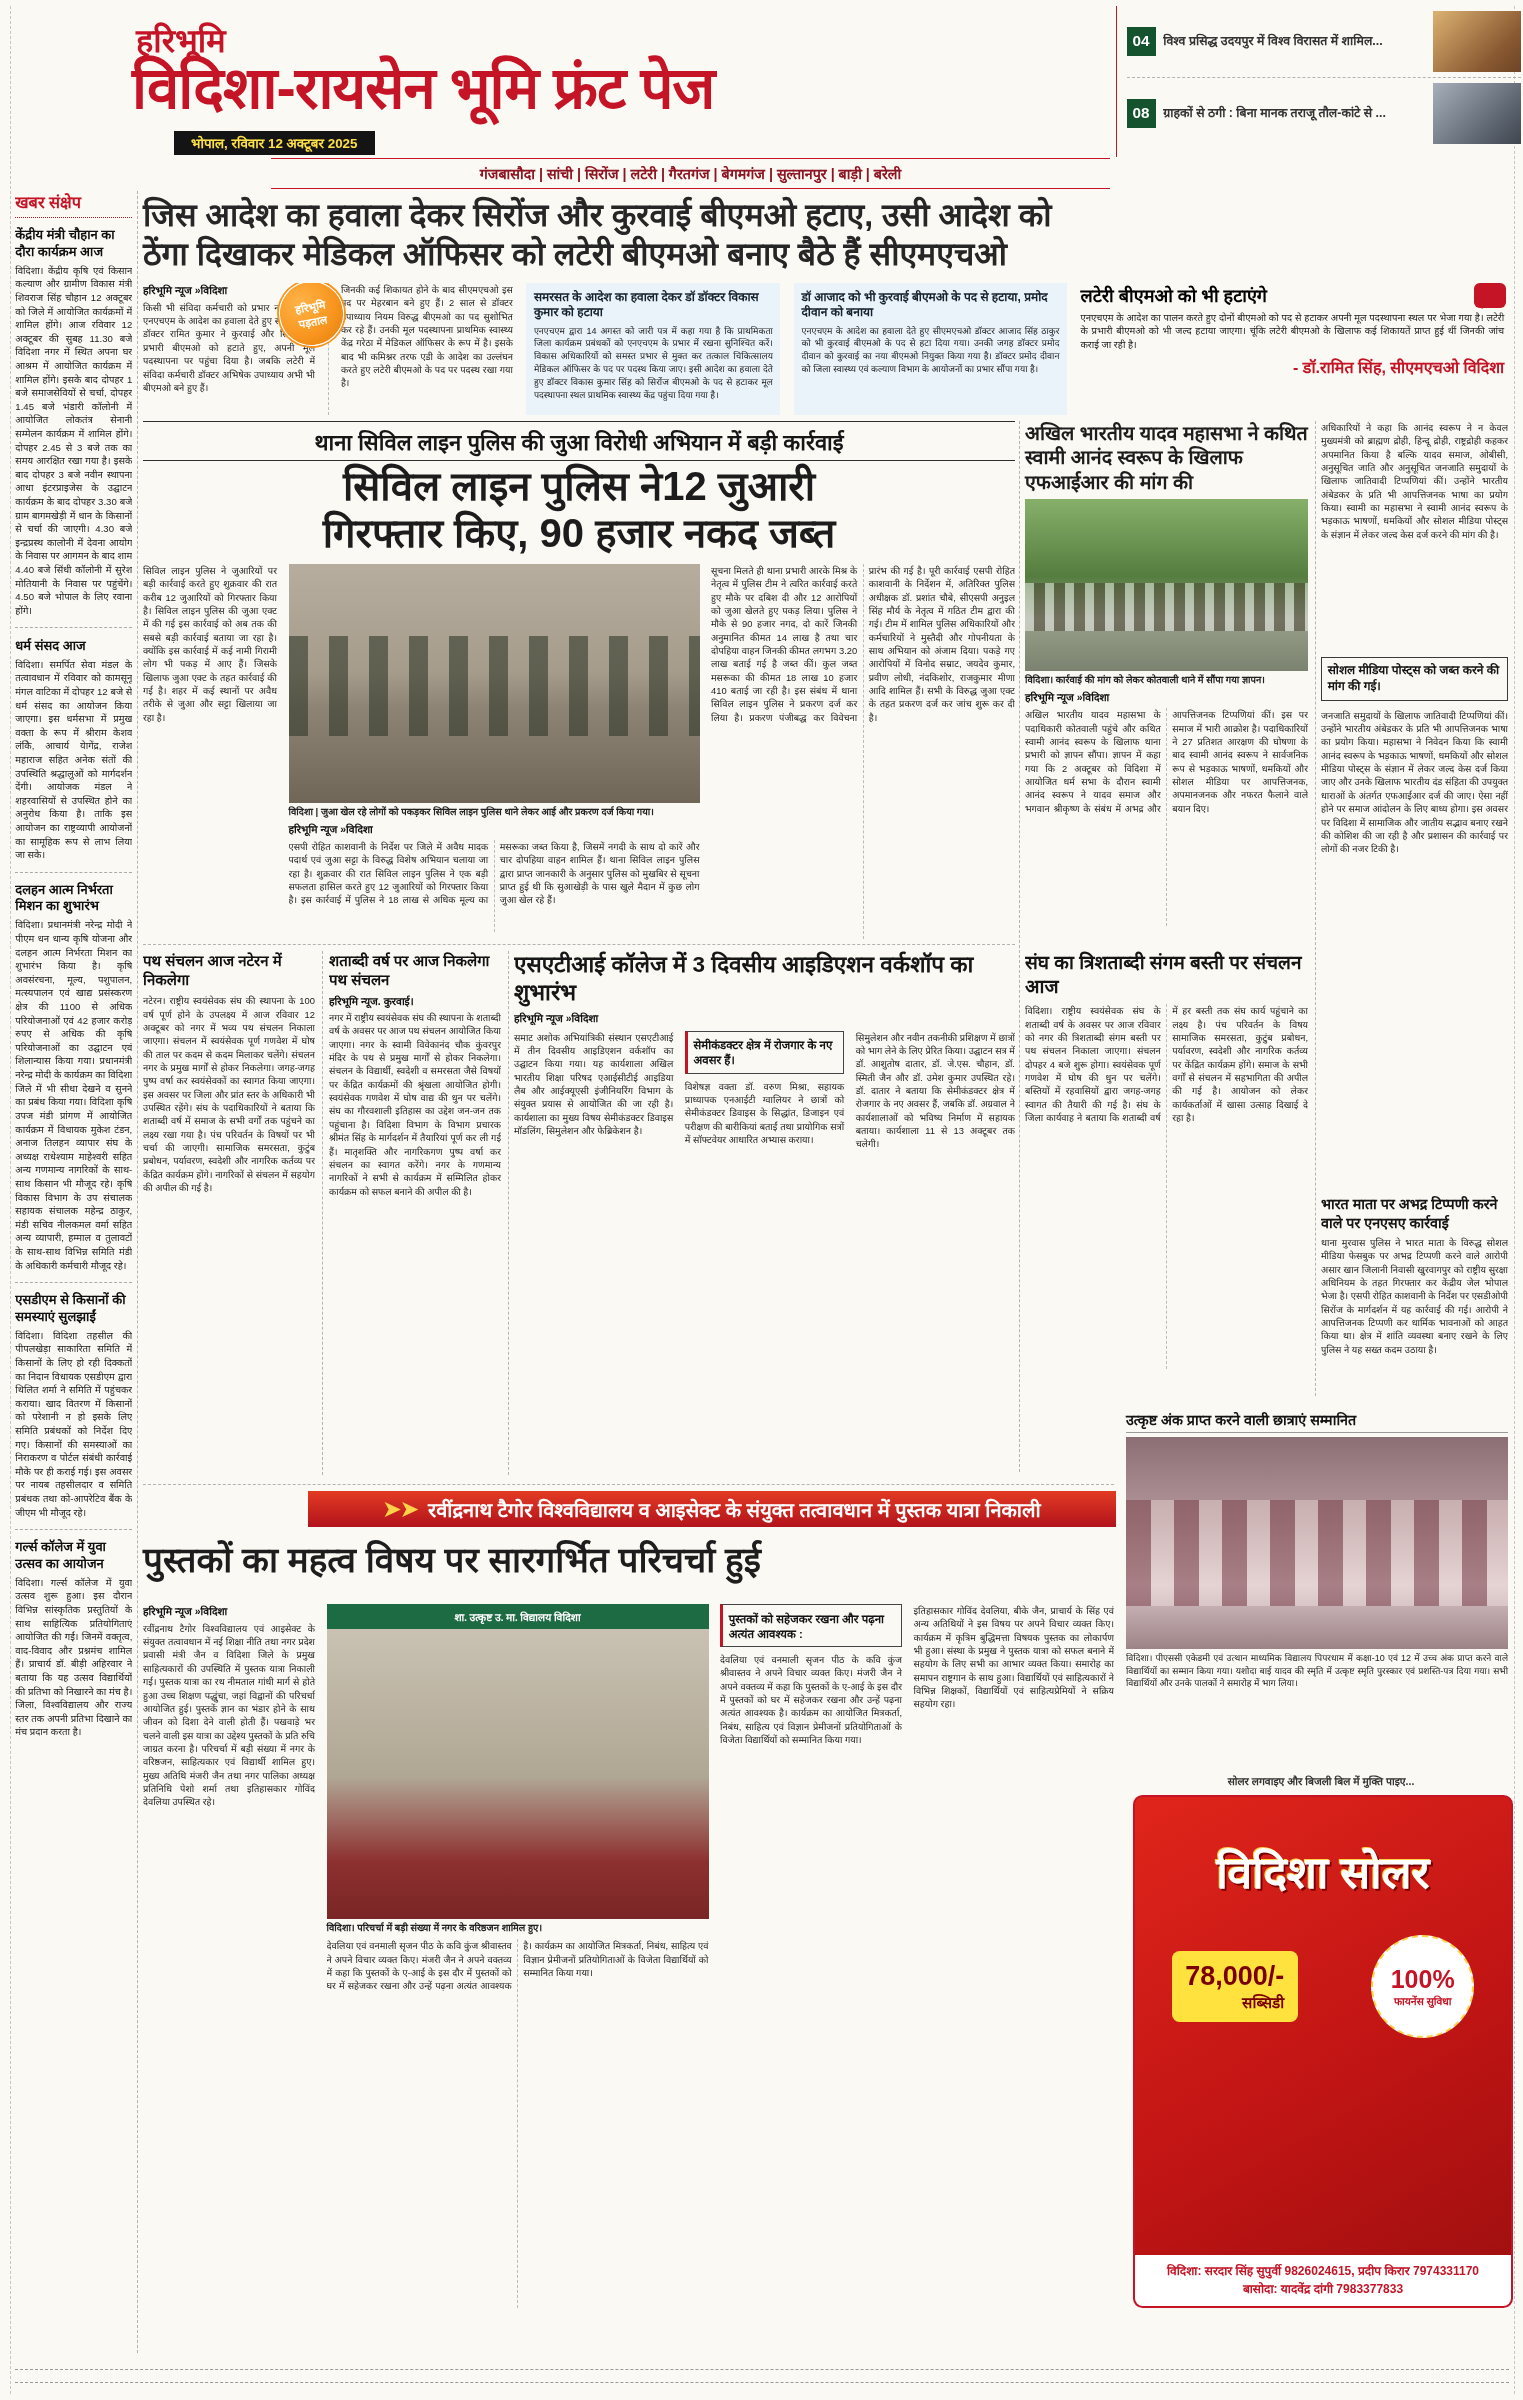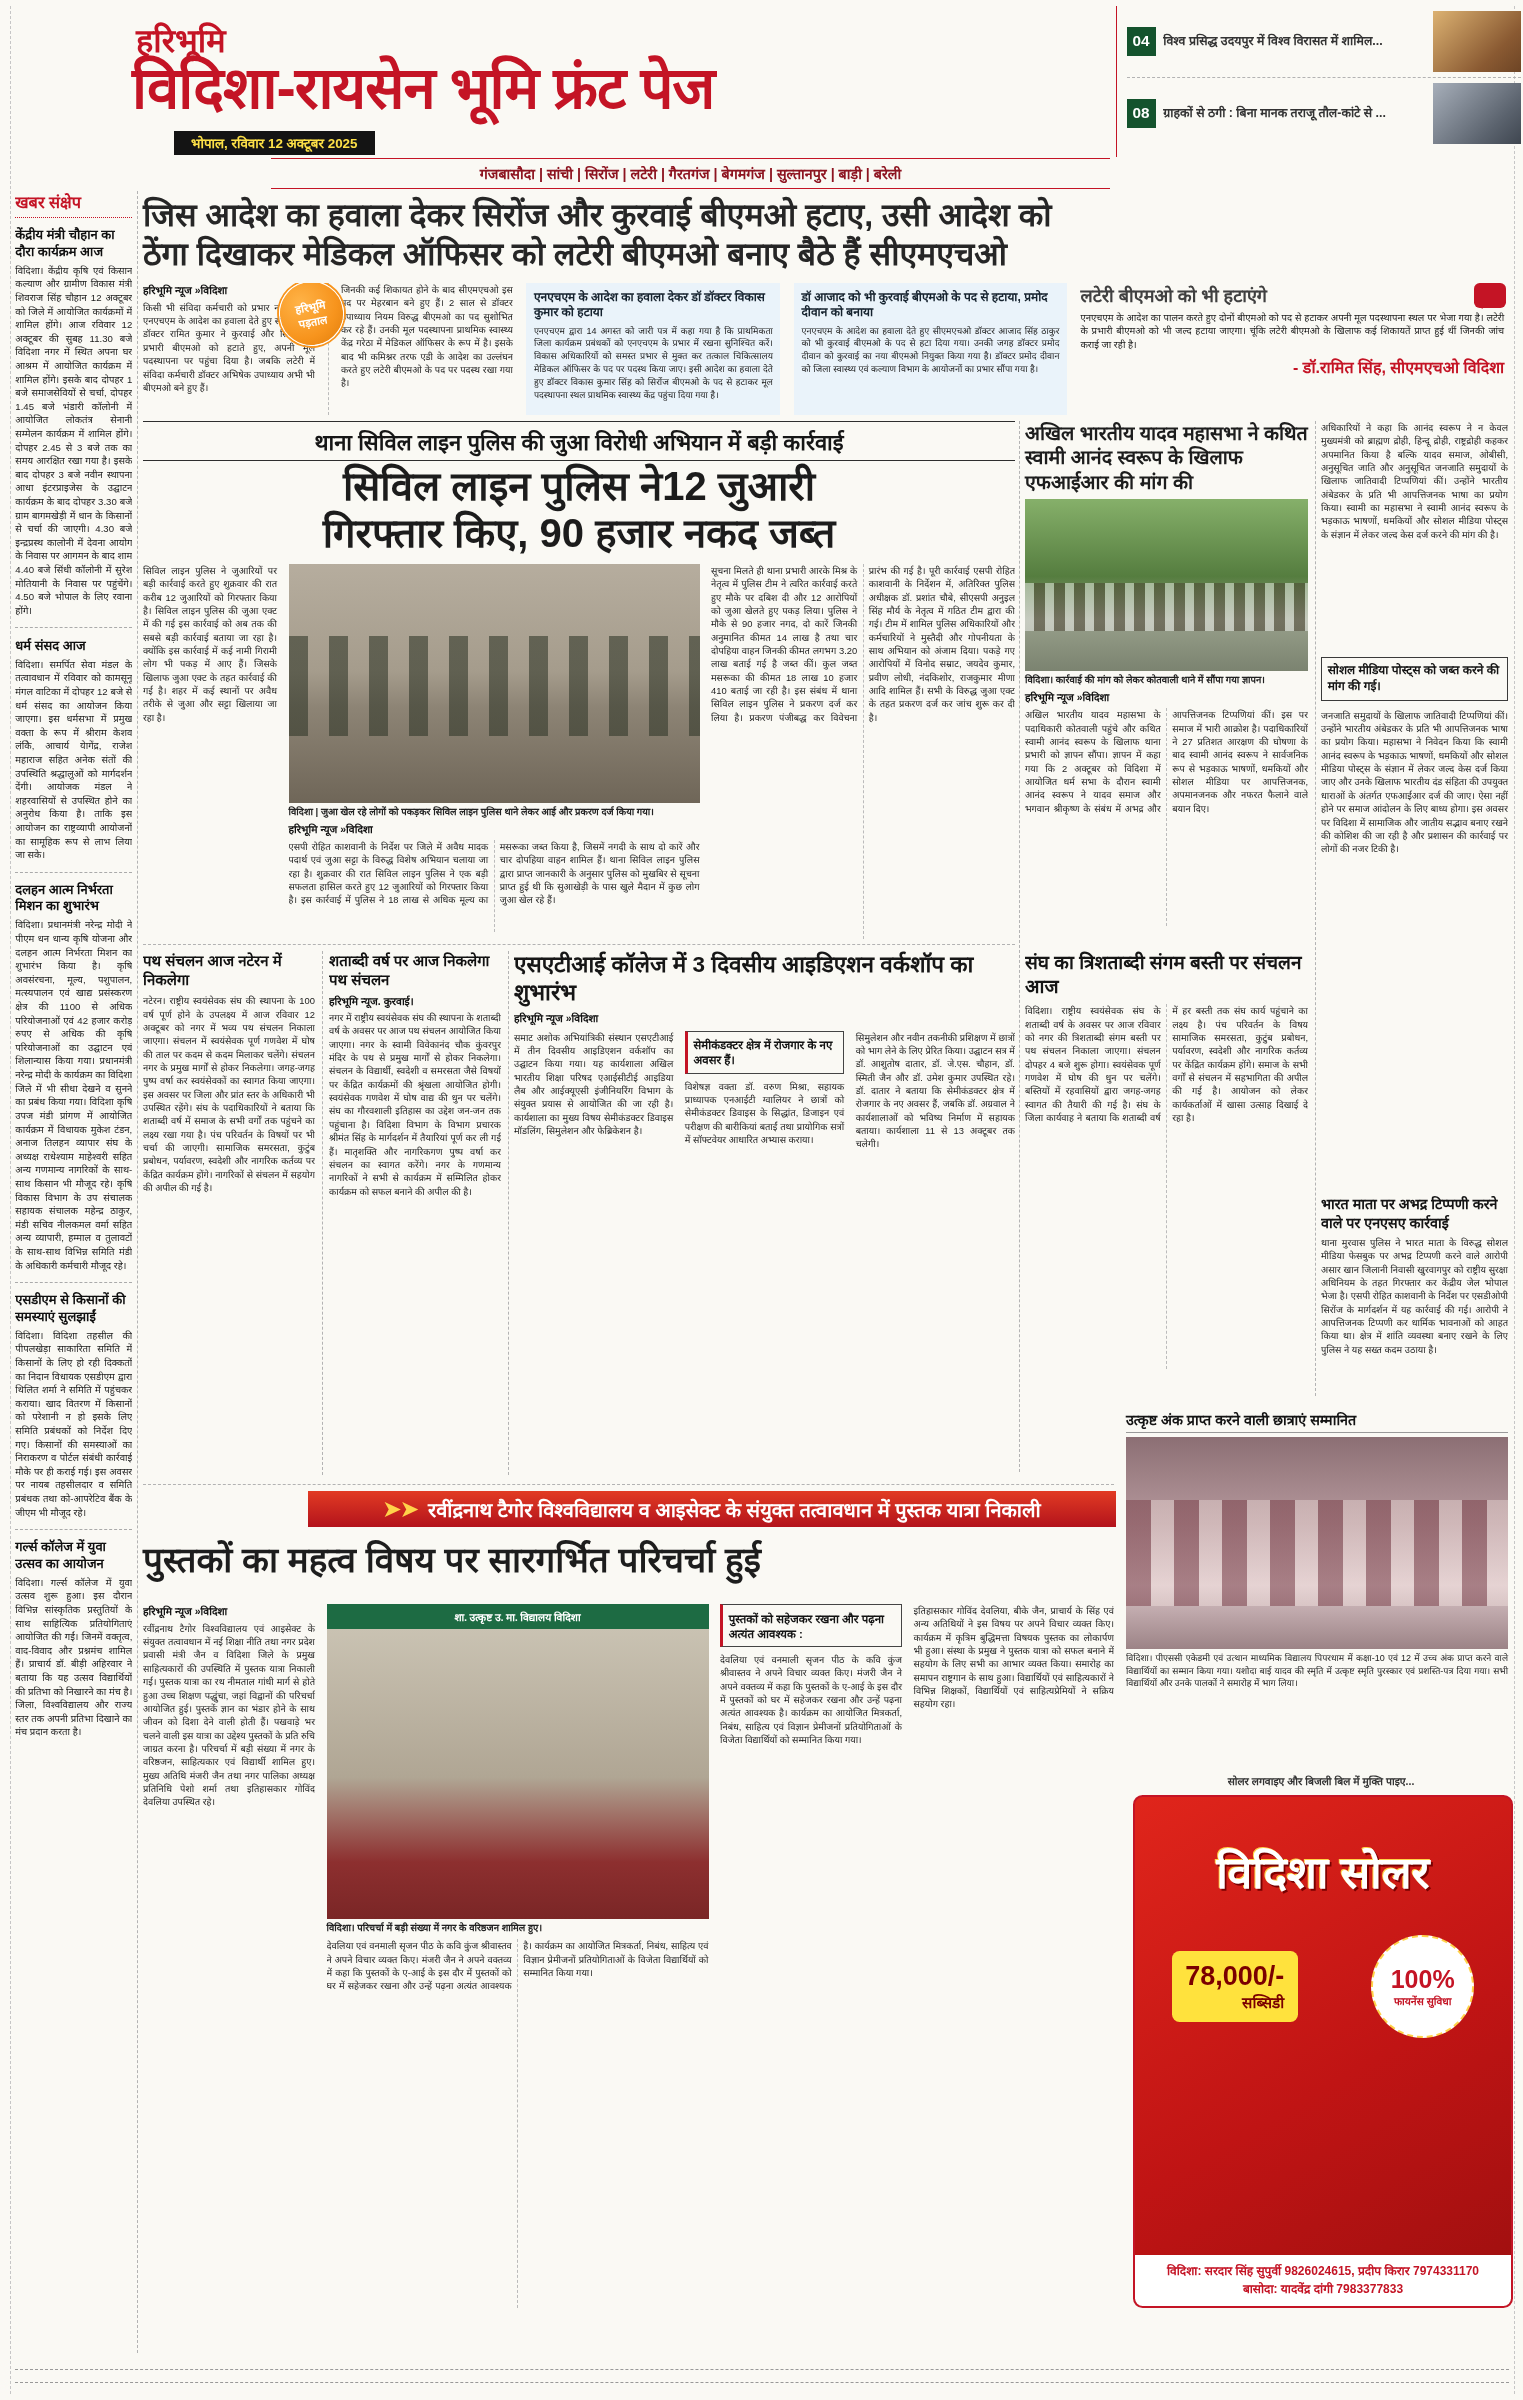--- a/index.html
+++ b/index.html
@@ -42,21 +42,21 @@
   .bluebox{background:#eaf3fa;padding:6.7px 7.6px;overflow:hidden;}
   .bluebox .bb-title{font-size:12px;font-weight:bold;line-height:1.3;margin-bottom:3.8px;color:#15222e;}
   .bluebox .bb-body{font-size:9px;}
   .badge{position:absolute;left:136px;top:-1.9px;width:63px;height:63px;border-radius:50%;
          background:radial-gradient(circle at 35% 30%,#ffb347,#f7941d 60%,#e07c0a);
          border:1.9px solid #fff;box-shadow:0 0 0 1.9px #f7941d;color:#fff;display:flex;flex-direction:column;
          align-items:center;justify-content:center;font-size:11px;font-weight:bold;transform:rotate(-10deg);z-index:2;}
   .quote{position:relative;padding-right:3.8px;}
   .quote-icon{position:absolute;right:1.9px;top:0;width:32.5px;height:25px;background:#c41425;border-radius:5.7px;}
   .quote-icon::after{content:"";position:absolute;left:5.7px;bottom:-6.7px;border:6.7px solid transparent;border-top-color:#c41425;border-left-width:3.8px;}
-  .quote-title{font-size:18px;font-weight:800;color:#404040;margin-bottom:3.8px;padding-right:40px;}
+  .quote-title{font-size:18px;font-weight:800;color:#000000;margin-bottom:3.8px;padding-right:40px;}
   .quote-body{font-size:9.6px;}
   .quote-attr{font-size:16px;font-weight:bold;color:#c41425;text-align:right;margin-top:4px;}
 
   
   .kicker{left:143px;top:421px;width:872px;border-top:1.9px solid #2e2e2e;border-bottom:1.9px solid #2e2e2e;
           text-align:center;font-size:22px;font-weight:bold;padding:3.8px 0;color:#161616;}
   .gam-hl{left:143px;top:463px;width:872px;text-align:center;font-size:40px;font-weight:800;color:#1c1c1c;line-height:1.18;}
   .gam-row{left:143px;top:564px;width:872px;height:375px;display:flex;gap:11.5px;overflow:hidden;}
   .gam-lead{width:134px;flex:0 0 auto;font-size:9.4px;}
   .gam-mid{width:411px;flex:0 0 auto;}
@@ -209,21 +209,21 @@
       <span>पड़ताल</span>
     </div>
     <div class="tcol jtext" style="width:172px;flex:0 0 auto;">
       <div class="byline">हरिभूमि न्यूज »विदिशा</div>
       <span>किसी भी संविदा कर्मचारी को प्रभार न सौंपने के एनएचएम के आदेश का हवाला देते हुए सीएमएचओ डॉक्टर रामित कुमार ने कुरवाई और सिरोंज के प्रभारी बीएमओ को हटाते हुए, अपनी मूल पदस्थापना पर पहुंचा दिया है। जबकि लटेरी में संविदा कर्मचारी डॉक्टर अभिषेक उपाध्याय अभी भी बीएमओ बने हुए हैं।</span>
     </div>
     <div class="tcol jtext" style="width:172px;flex:0 0 auto;border-left:1px dashed #bbb;padding-left:11.5px;">
       <span>जिनकी कई शिकायत होने के बाद सीएमएचओ इस पद पर मेहरबान बने हुए हैं। 2 साल से डॉक्टर उपाध्याय नियम विरुद्ध बीएमओ का पद सुशोभित कर रहे हैं। उनकी मूल पदस्थापना प्राथमिक स्वास्थ्य केंद्र गरेठा में मेडिकल ऑफिसर के रूप में है। इसके बाद भी कमिश्नर तरफ एडी के आदेश का उल्लंघन करते हुए लटेरी बीएमओ के पद पर पदस्थ रखा गया है।</span>
     </div>
     <div class="bluebox" style="width:239px;flex:0 0 auto;">
-      <div class="bb-title">एनएचएम के आदेश का हवाला देकर डॉ डॉक्टर विकास कुमार को हटाया</div>
+      <div class="bb-title">समरसत के आदेश का हवाला देकर डॉ डॉक्टर विकास कुमार को हटाया</div>
       <div class="bb-body jtext">एनएचएम द्वारा 14 अगस्त को जारी पत्र में कहा गया है कि प्राथमिकता जिला कार्यक्रम प्रबंधकों को एनएचएम के प्रभार में रखना सुनिश्चित करें। विकास अधिकारियों को समस्त प्रभार से मुक्त कर तत्काल चिकित्सालय मेडिकल ऑफिसर के पद पर पदस्थ किया जाए। इसी आदेश का हवाला देते हुए डॉक्टर विकास कुमार सिंह को सिरोंज बीएमओ के पद से हटाकर मूल पदस्थापना स्थल प्राथमिक स्वास्थ्य केंद्र पहुंचा दिया गया है।</div>
     </div>
     <div class="bluebox" style="width:258px;flex:0 0 auto;">
       <div class="bb-title">डॉ आजाद को भी कुरवाई बीएमओ के पद से हटाया, प्रमोद दीवान को बनाया</div>
       <div class="bb-body jtext">एनएचएम के आदेश का हवाला देते हुए सीएमएचओ डॉक्टर आजाद सिंह ठाकुर को भी कुरवाई बीएमओ के पद से हटा दिया गया। उनकी जगह डॉक्टर प्रमोद दीवान को कुरवाई का नया बीएमओ नियुक्त किया गया है। डॉक्टर प्रमोद दीवान को जिला स्वास्थ्य एवं कल्याण विभाग के आयोजनों का प्रभार सौंपा गया है।</div>
     </div>
     <div class="quote" style="flex:1;">
       <div class="quote-icon"></div>
       <div class="quote-title">लटेरी बीएमओ को भी हटाएंगे</div>
       <div class="quote-body jtext">एनएचएम के आदेश का पालन करते हुए दोनों बीएमओ को पद से हटाकर अपनी मूल पदस्थापना स्थल पर भेजा गया है। लटेरी के प्रभारी बीएमओ को भी जल्द हटाया जाएगा। चूंकि लटेरी बीएमओ के खिलाफ कई शिकायतें प्राप्त हुई थीं जिनकी जांच कराई जा रही है।</div>

